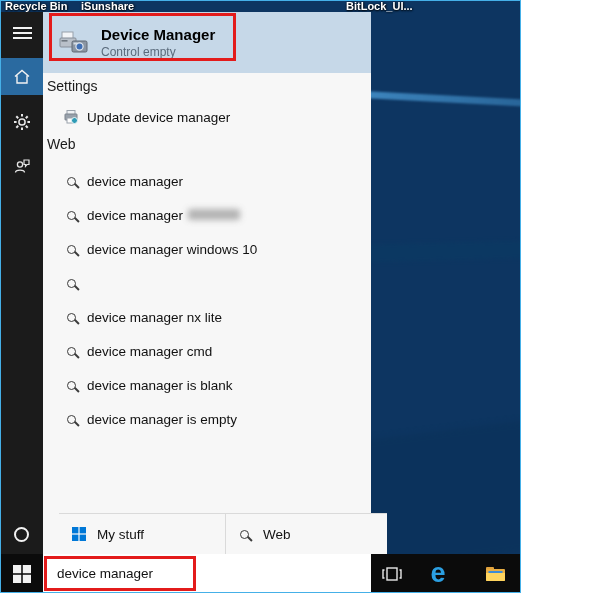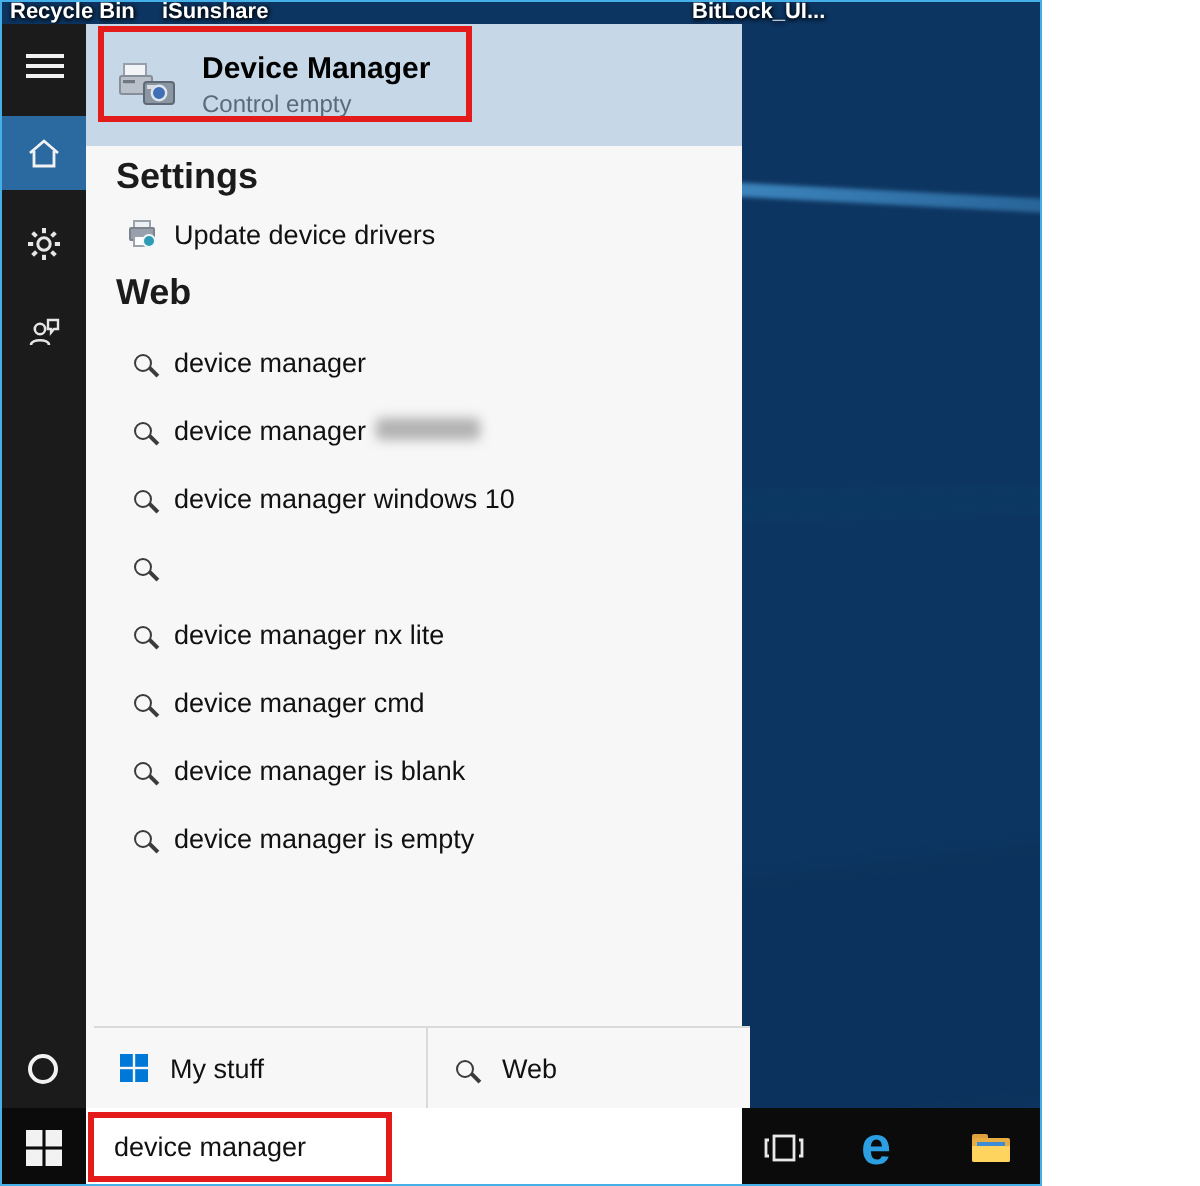--- a/index.html
+++ b/index.html
@@ -41,40 +41,40 @@
   
   .panel { position:absolute; left:42px; top:11px; width:328px; height:542px;
            background:#f7f7f7; z-index:4; }
   .top-result { position:absolute; left:0; top:0; width:328px; height:61px;
                 background:#c6d8e8; display:flex; align-items:center; cursor:pointer; }
   .tr-icon { margin-left:16px; flex:0 0 auto; }
   .tr-text { margin-left:12px; }
   .tr-title { font-size:15px; font-weight:700; color:#000; }
   .tr-sub { font-size:12px; color:#5a6b7c; margin-top:2px; }
 
-  .sec-header { position:absolute; left:15px; height:16px; font-size:18px;
-                font-weight:700; color:#1b1b1b; }
+  .sec-header { position:absolute; left:4px; height:16px; font-size:14px;
+                font-weight:400; color:#1b1b1b; }
 
   .row { position:absolute; left:0; width:328px; height:30px;
          display:flex; align-items:center; cursor:pointer; }
   .row .ric { margin-left:20px; width:16px; flex:0 0 auto;
               display:flex; align-items:center; justify-content:center; }
   .row-text { margin-left:8px; font-size:13.5px; color:#111; white-space:pre; }
   .row-text b { font-weight:400; }
 
   .mag { width:9px; height:9px; border:1.5px solid #3b3b3b; border-radius:50%;
          position:relative; display:inline-block; }
   .mag::after { content:""; position:absolute; width:6px; height:1.5px; background:#3b3b3b;
                 right:-5px; bottom:-2px; transform:rotate(45deg); }
 
   .blur-blob { display:inline-block; width:52px; height:11px; margin-left:5px;
                background:#9b9b9b; border-radius:2px; filter:blur(3px); opacity:.75; }
 
   
-  .footer { position:absolute; left:4px; top:501px; width:328px; height:41px;
+  .footer { position:absolute; left:16px; top:501px; width:328px; height:41px;
             border-top:1px solid #dadada; display:flex; background:#f7f7f7; }
   .foot-btn { display:flex; align-items:center; font-size:13.5px; color:#111; cursor:pointer; }
   .foot-btn.mystuff { width:166px; padding-left:13px; }
   .foot-btn.webbtn { flex:1; border-left:1px solid #dadada; padding-left:14px; }
   .foot-btn .txt { margin-left:11px; }
   .foot-btn .mag { margin-right:3px; }
 
   
   .taskbar { position:absolute; left:0; top:553px; width:600px; height:39px;
              background:#0b0b0b; z-index:5; }
@@ -168,21 +168,21 @@
 
     <div class="row" style="top:90px">
       <span class="ric">
         <svg width="16" height="16" viewBox="0 0 16 16">
           <rect x="4" y="1.5" width="8" height="4" fill="#eef1f4" stroke="#9aa2ab" stroke-width="1"></rect>
           <rect x="2" y="5" width="12" height="6" rx="0.5" fill="#98a1ab" stroke="#7b838d" stroke-width="1"></rect>
           <rect x="4" y="9" width="8" height="5" fill="#fdfdfd" stroke="#9aa2ab" stroke-width="1"></rect>
           <circle cx="11.5" cy="11.5" r="3" fill="#2e9bb5" stroke="#eef7fa" stroke-width="1"></circle>
         </svg>
       </span>
-      <span class="row-text"><span>Update </span><b>device</b><span> drivers</span></span>
+      <span class="row-text"><span>Update </span><b>device</b><span> manager</span></span>
     </div>
 
     <div class="sec-header" style="top:124px">Web</div>
 
     <div class="row" style="top:154px">
       <span class="ric">
           <span class="mag"></span>
         </span>
       <span class="row-text"><b>device manager</b><span></span></span>
     </div>

